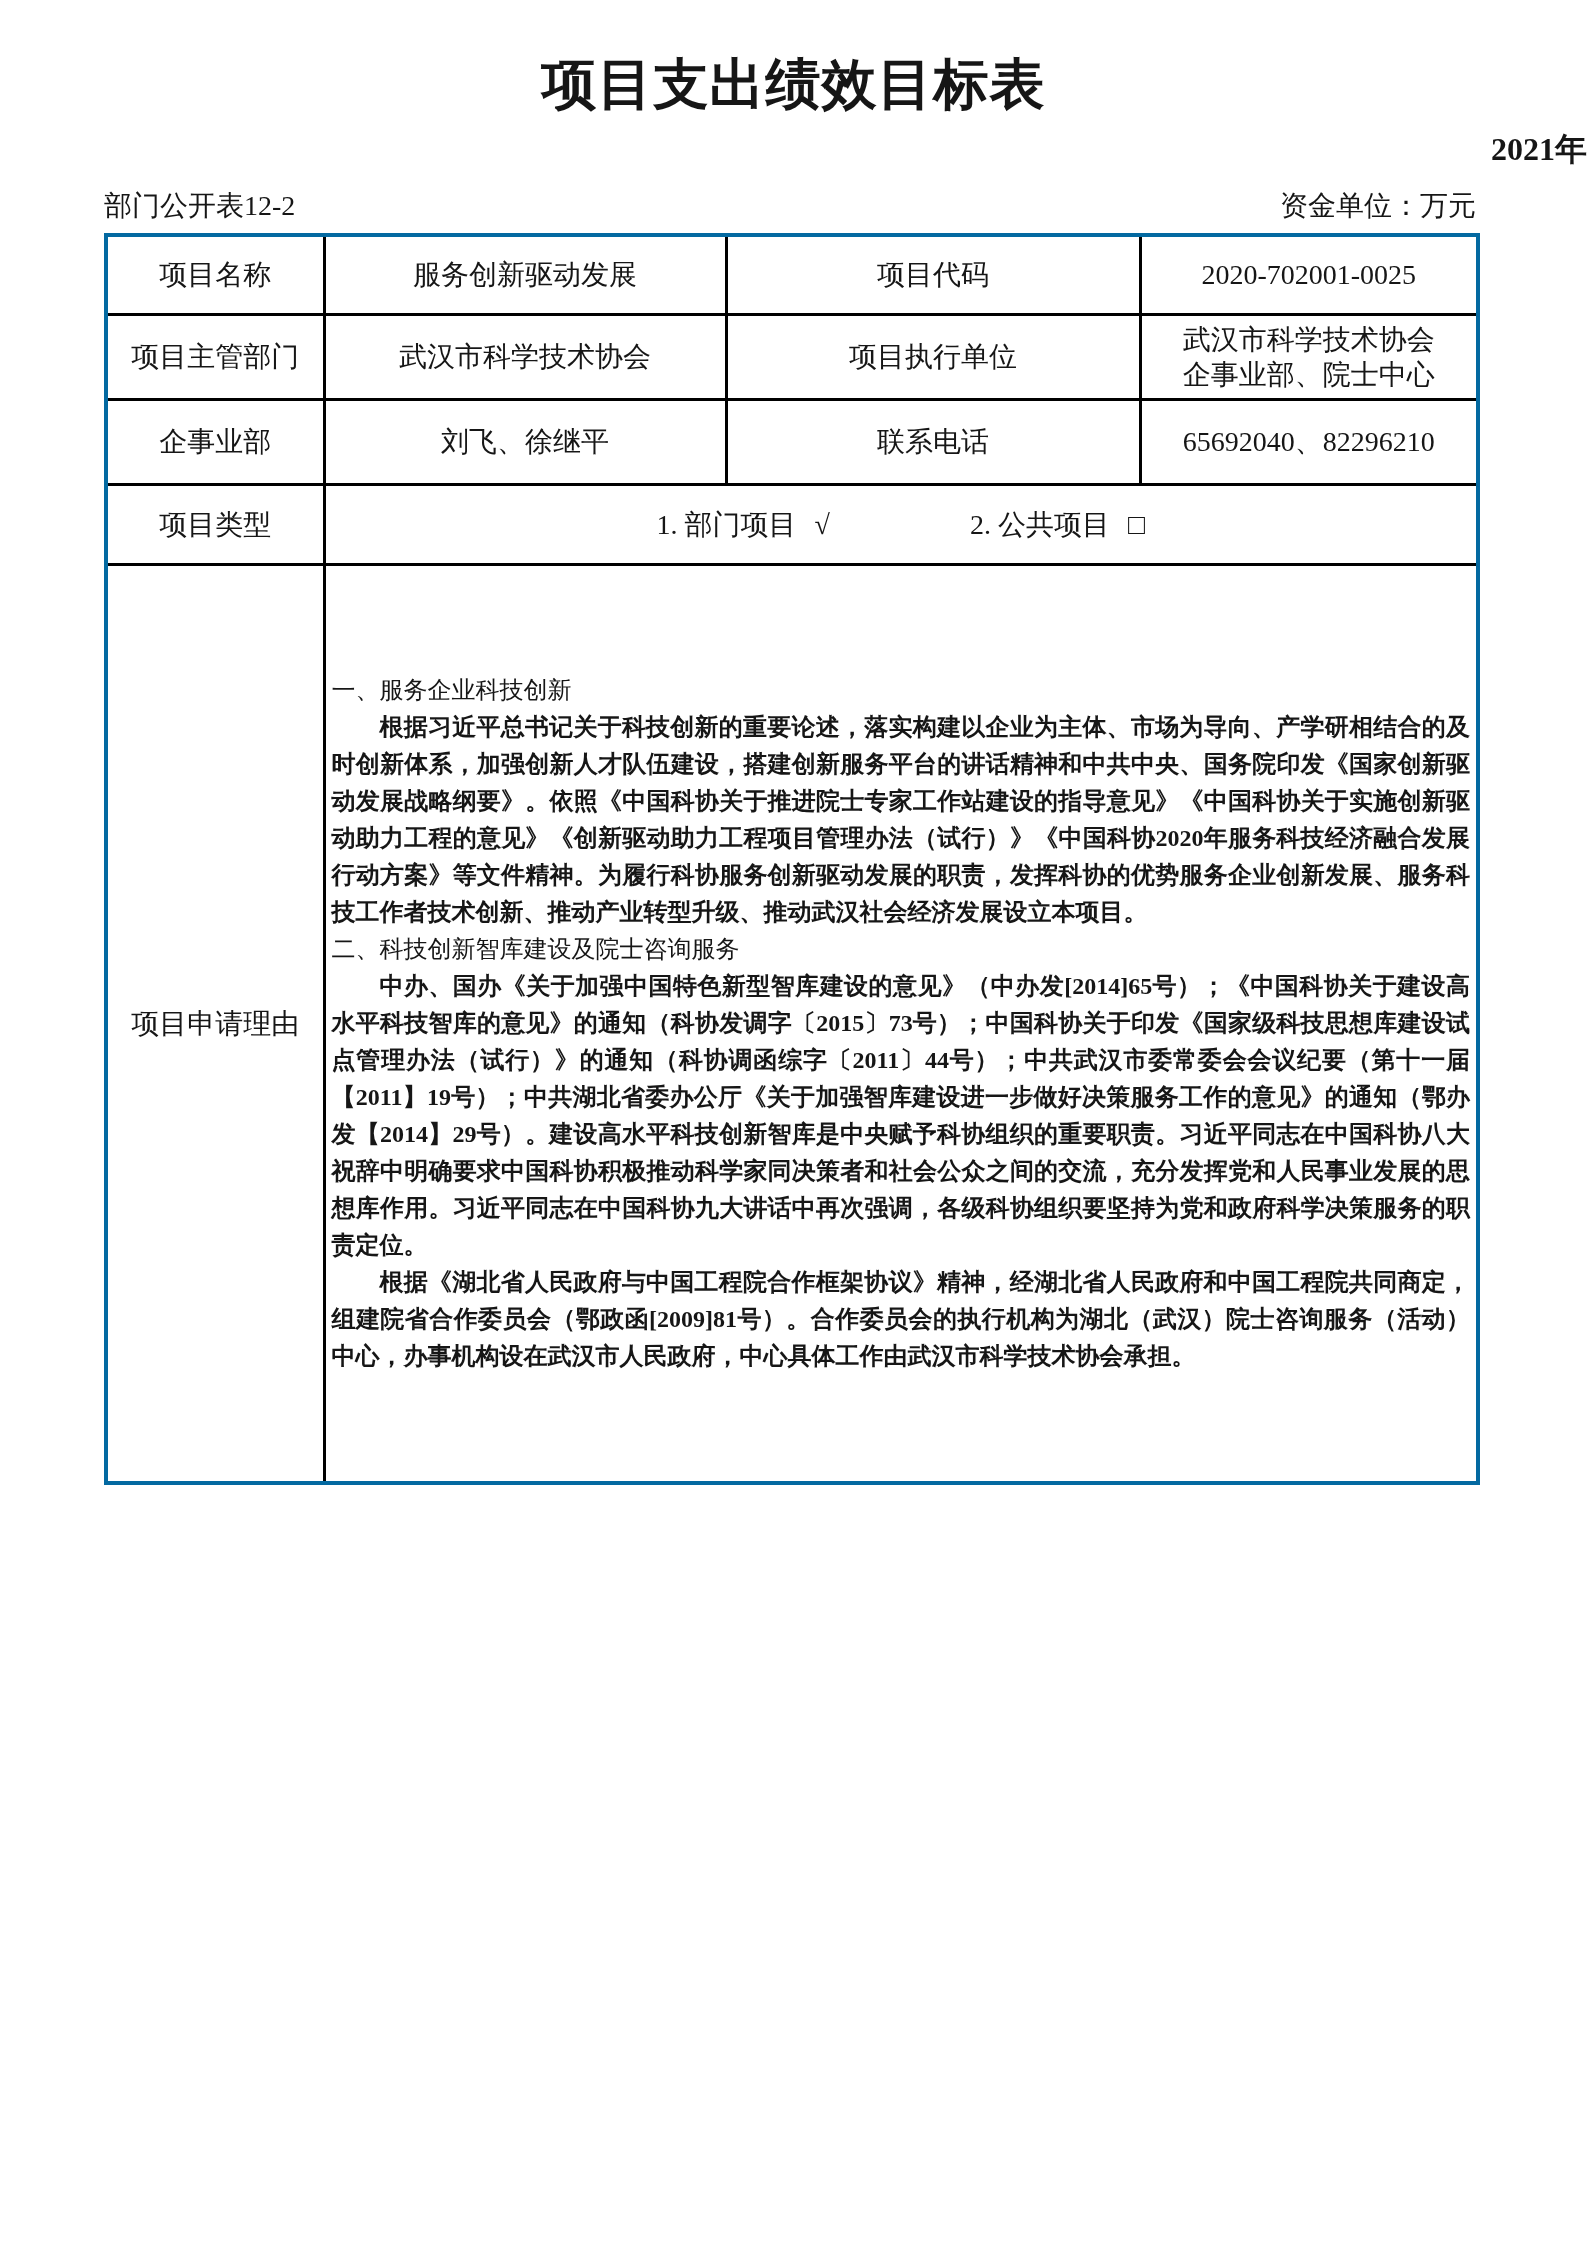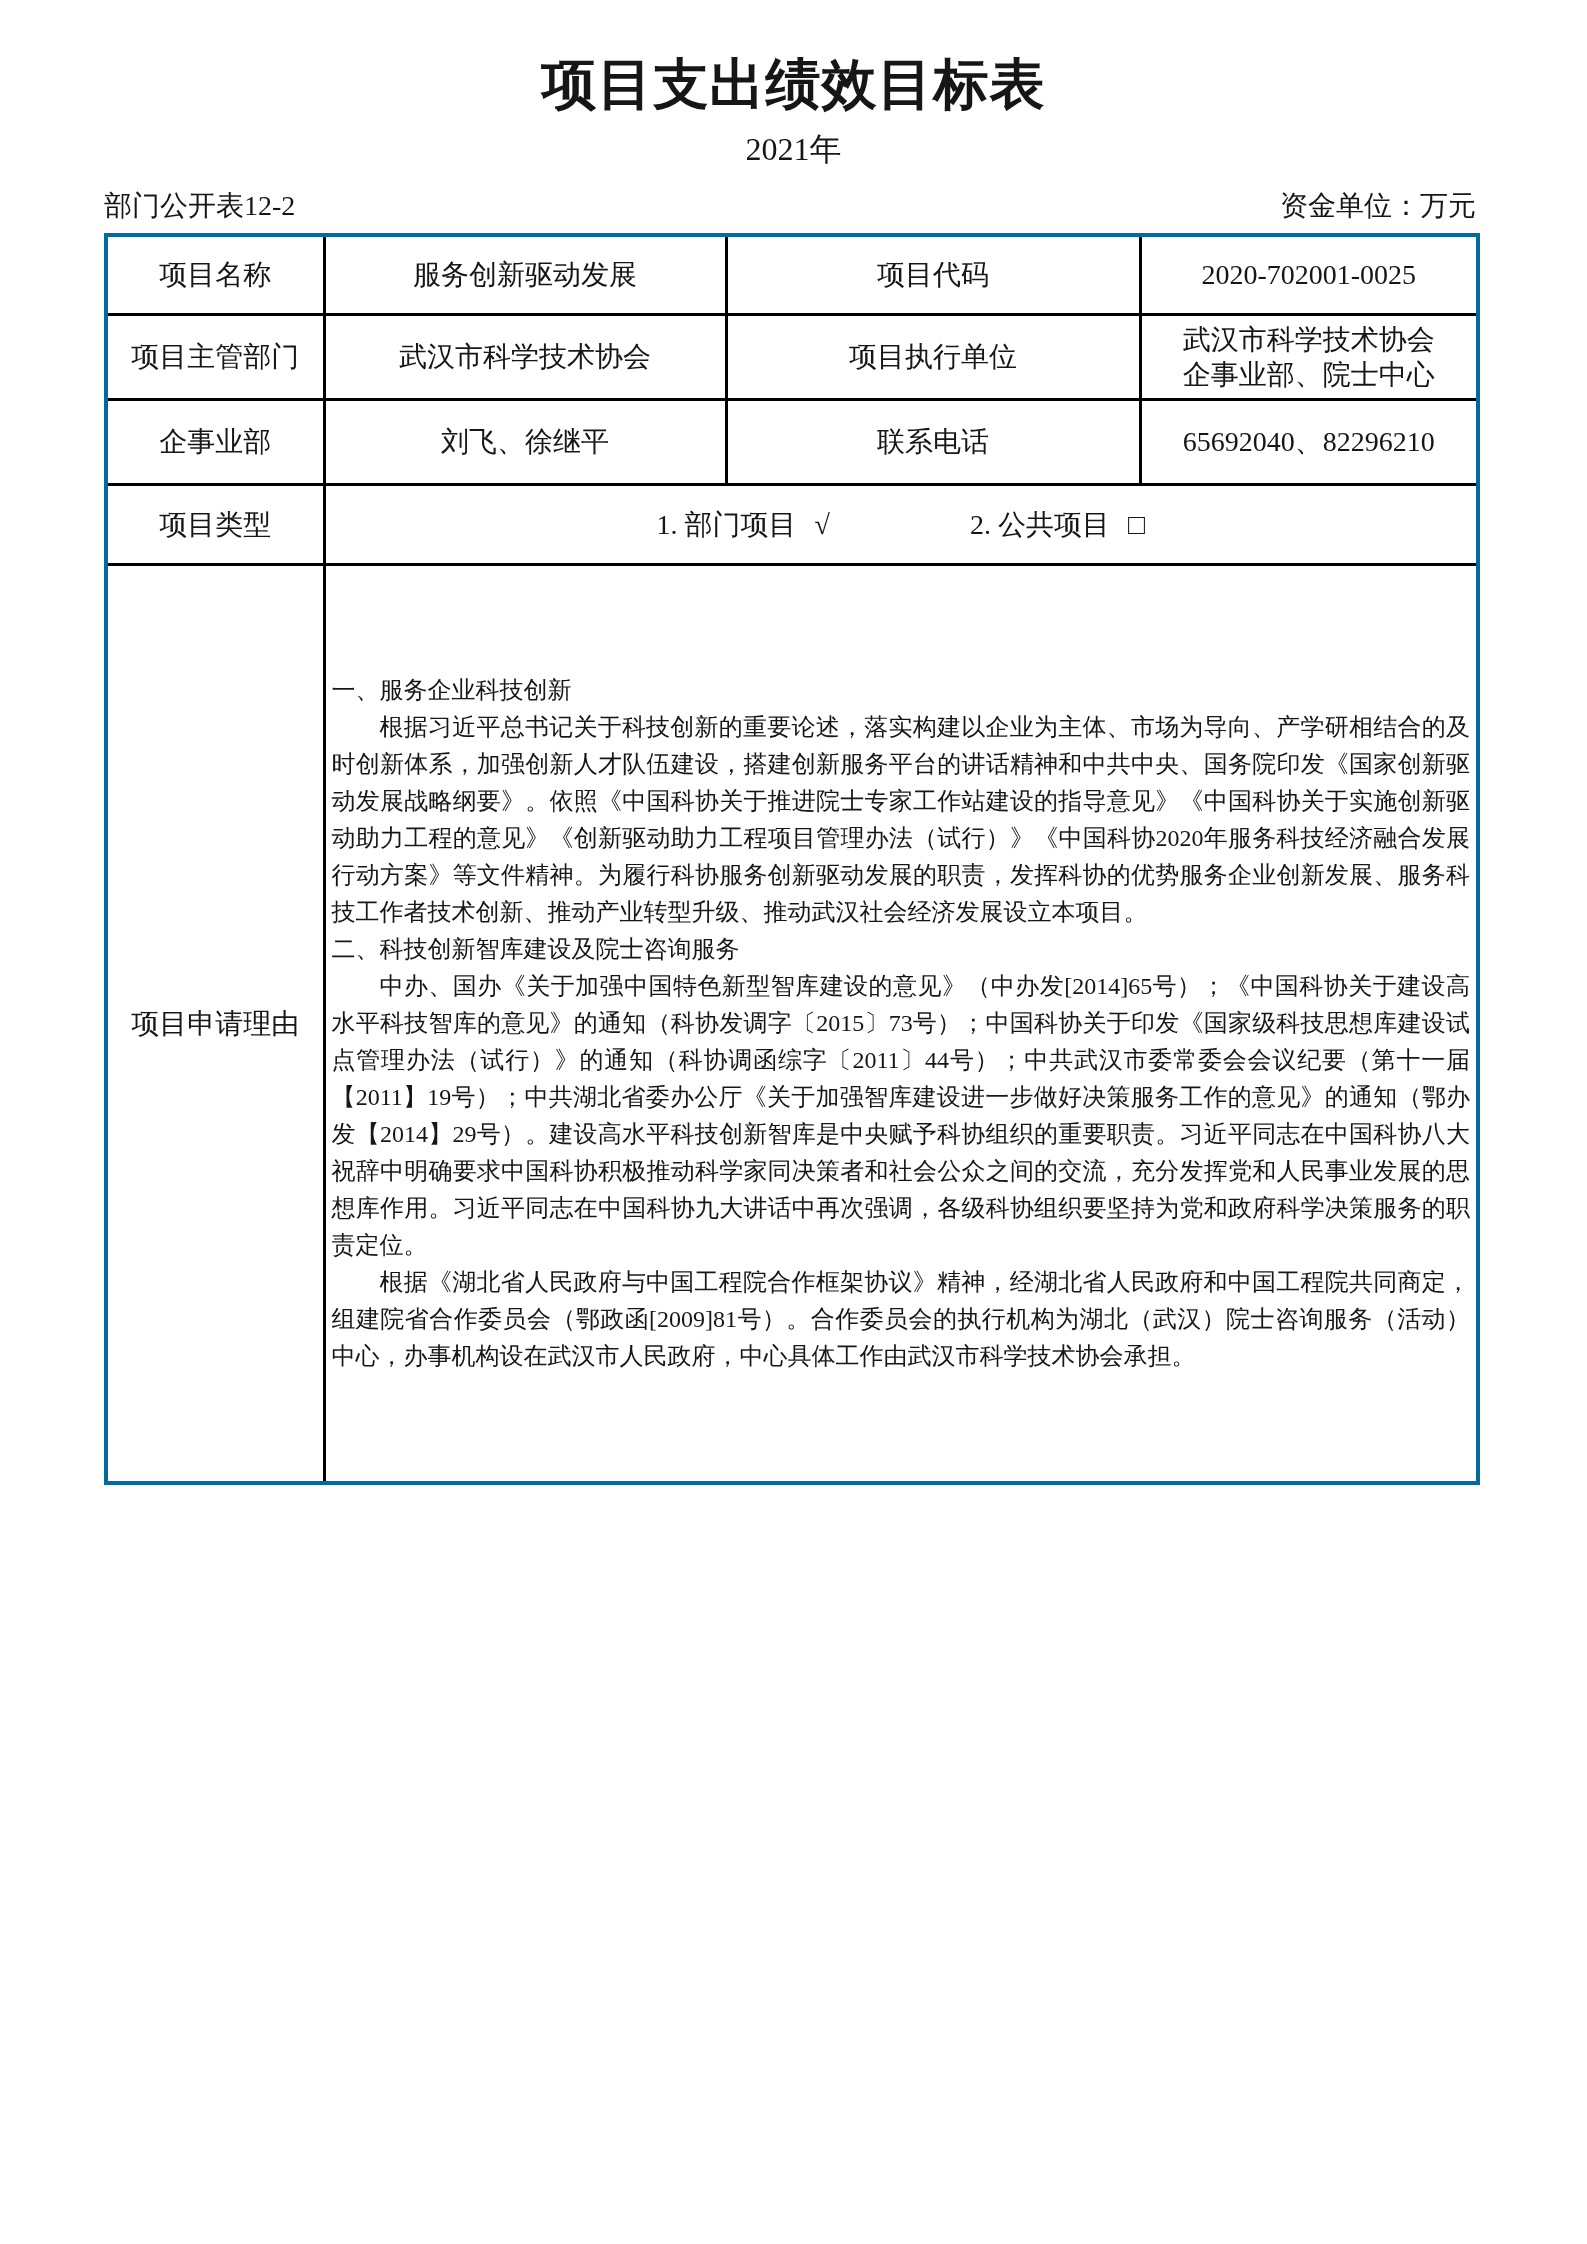--- a/index.html
+++ b/index.html
@@ -19,23 +19,23 @@
   .doc-title{
     margin:0;
     text-align:center;
     font-size:55px;
     font-weight:bold;
     letter-spacing:1px;
     line-height:1.2;
   }
   .doc-subtitle{
     margin:14px 0 0 0;
-    text-align:center;
+    text-align:right;
     font-size:32px;
-    font-weight:normal;
+    font-weight:bold;
     line-height:1.1;
   }
   .meta-row{
     width:1372px;
     margin:22px auto 0 104px;
     display:flex;
     justify-content:space-between;
     align-items:flex-end;
     font-size:28px;
     line-height:1.2;
@@ -66,21 +66,21 @@
     text-align:left;
     vertical-align:top;
     padding:52px 8px 10px 8px;
   }
   .reason-cell p{
     margin:0;
     font-size:24px;
     line-height:37px;
     text-align:justify;
   }
-  .reason-cell p.indent{text-indent:2em;}
+  .reason-cell p.indent{text-indent:2em;font-weight:bold;}
 </style>
 </head>
 <body>
 
 <div class="page">
 
   <h1 class="doc-title">项目支出绩效目标表</h1>
   <div class="doc-subtitle">2021年</div>
 
   <div class="meta-row">

